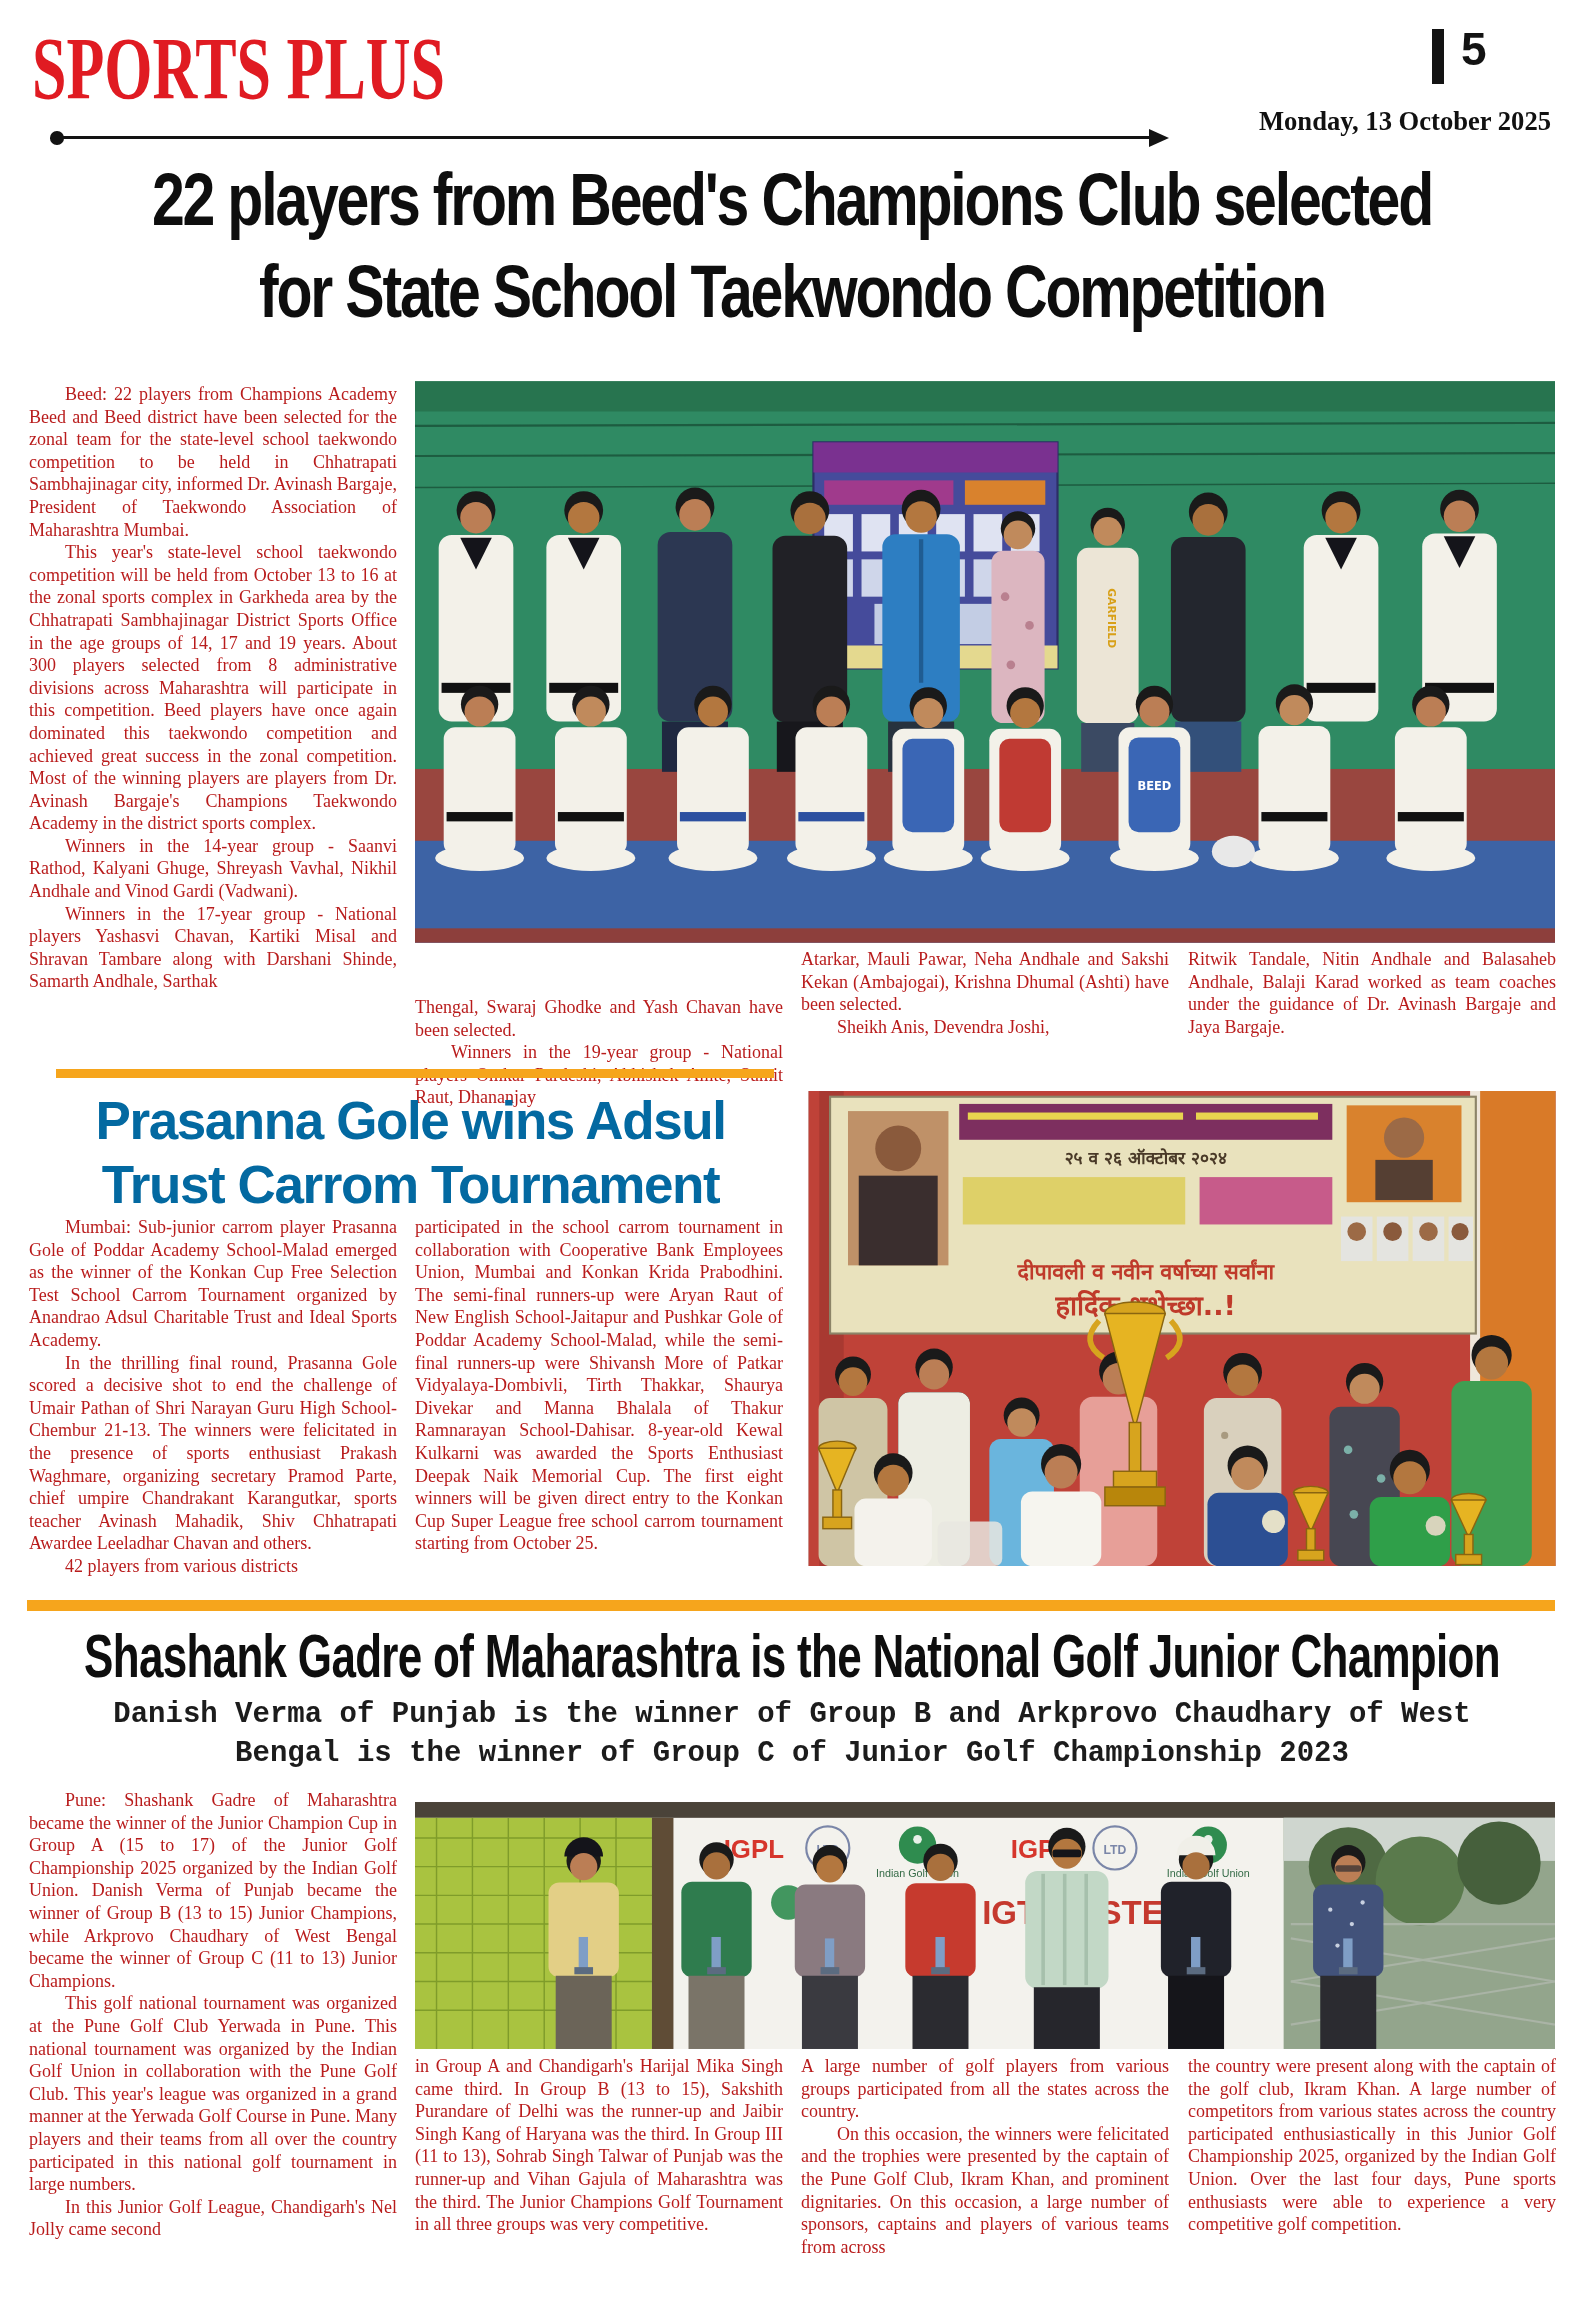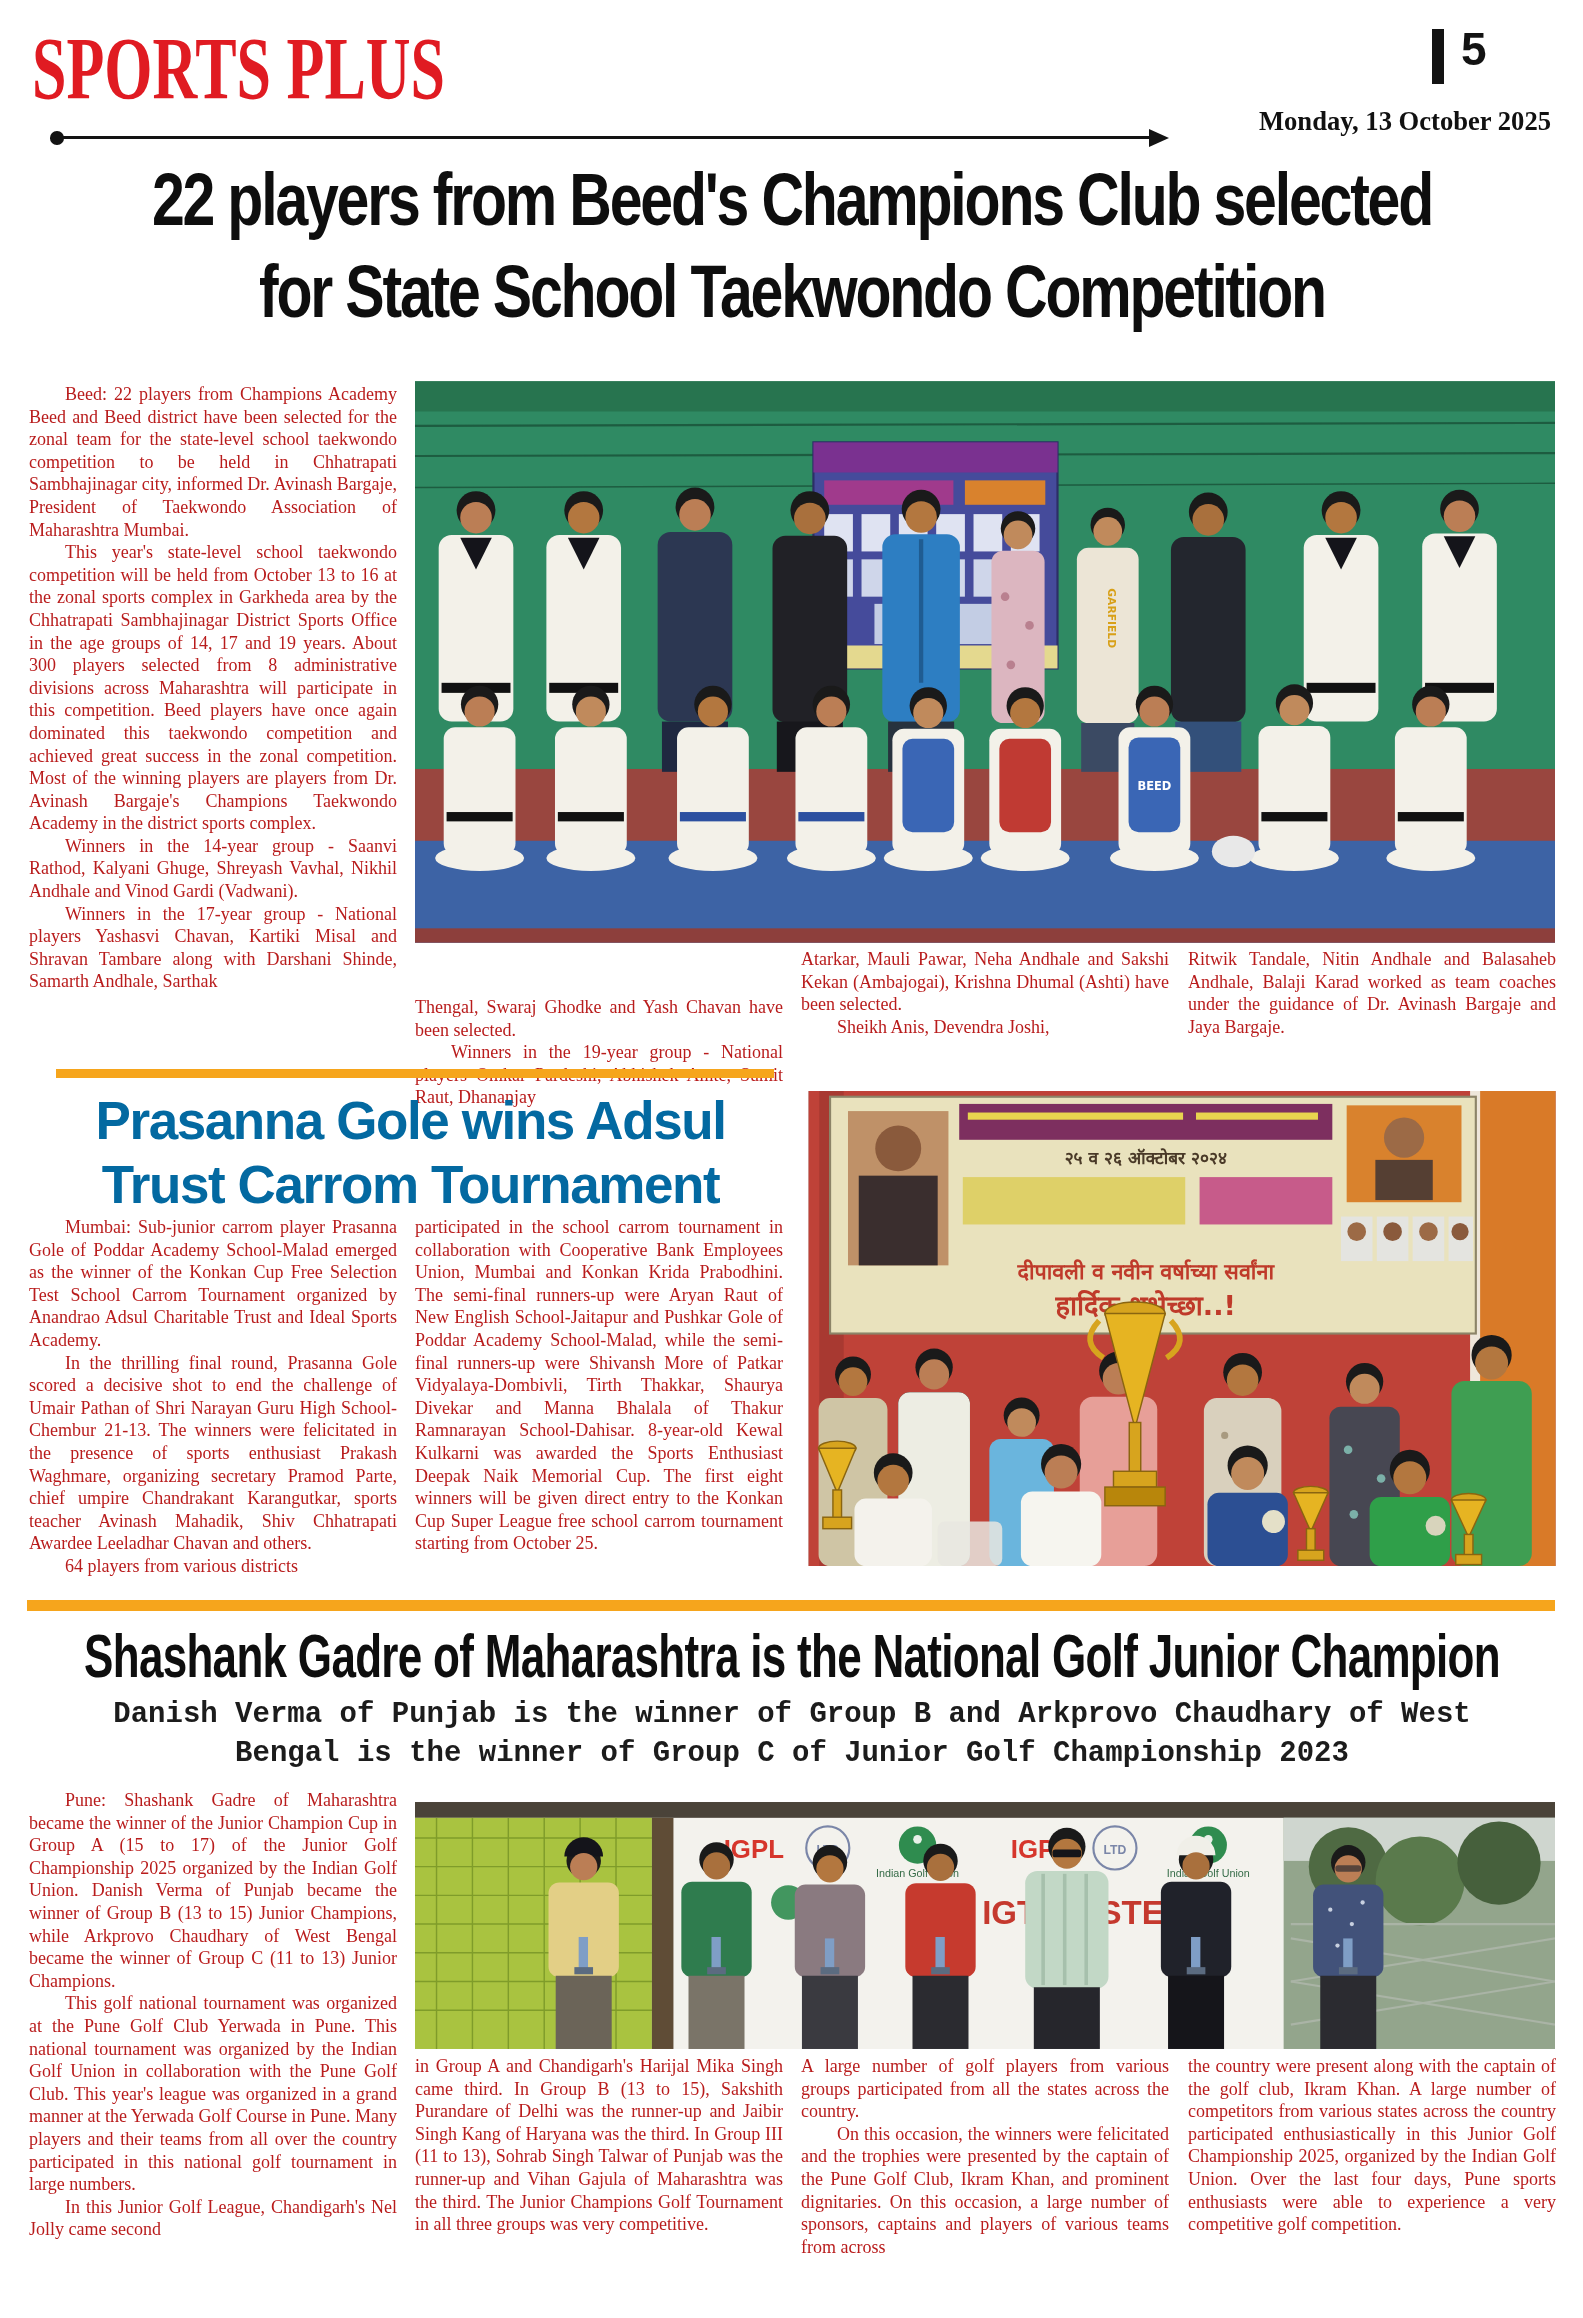--- a/index.html
+++ b/index.html
@@ -300,21 +300,21 @@
   <div class="bar" id="bar1"></div>
 
   <div class="h2-carrom">
     <div>Prasanna Gole wins Adsul</div>
     <div>Trust Carrom Tournament</div>
   </div>
 
   <div class="col" id="a2c1">
     <p>Mumbai: Sub-junior carrom player Prasanna Gole of Poddar Academy School-Malad emerged as the winner of the Konkan Cup Free Selection Test School Carrom Tournament organized by Anandrao Adsul Charitable Trust and Ideal Sports Academy.</p>
     <p>In the thrilling final round, Prasanna Gole scored a decisive shot to end the challenge of Umair Pathan of Shri Narayan Guru High School-Chembur 21-13. The winners were felicitated in the presence of sports enthusiast Prakash Waghmare, organizing secretary Pramod Parte, chief umpire Chandrakant Karangutkar, sports teacher Avinash Mahadik, Shiv Chhatrapati Awardee Leeladhar Chavan and others.</p>
-    <p>64 players from various districts</p>
+    <p>42 players from various districts</p>
   </div>
   <div class="col" id="a2c2">
     <p class="cont">participated in the school carrom tournament in collaboration with Cooperative Bank Employees Union, Mumbai and Konkan Krida Prabodhini. The semi-final runners-up were Aryan Raut of New English School-Jaitapur and Pushkar Gole of Poddar Academy School-Malad, while the semi-final runners-up were Shivansh More of Patkar Vidyalaya-Dombivli, Tirth Thakkar, Shaurya Divekar and Manna Bhalala of Thakur Ramnarayan School-Dahisar. 8-year-old Kewal Kulkarni was awarded the Sports Enthusiast Deepak Naik Memorial Cup. The first eight winners will be given direct entry to the Konkan Cup Super League free school carrom tournament starting from October 25.</p>
   </div>
 
   <div class="photo" id="photo-carrom">
     <svg width="748" height="475" viewBox="0 0 1041 662" xmlns="http://www.w3.org/2000/svg">
       <rect x="0" y="0" width="1041" height="662" fill="#bf4238"></rect>
       <rect x="15" y="0" width="34" height="662" fill="#a83931"></rect>
       <rect x="930" y="0" width="111" height="662" fill="#d97a28"></rect>

